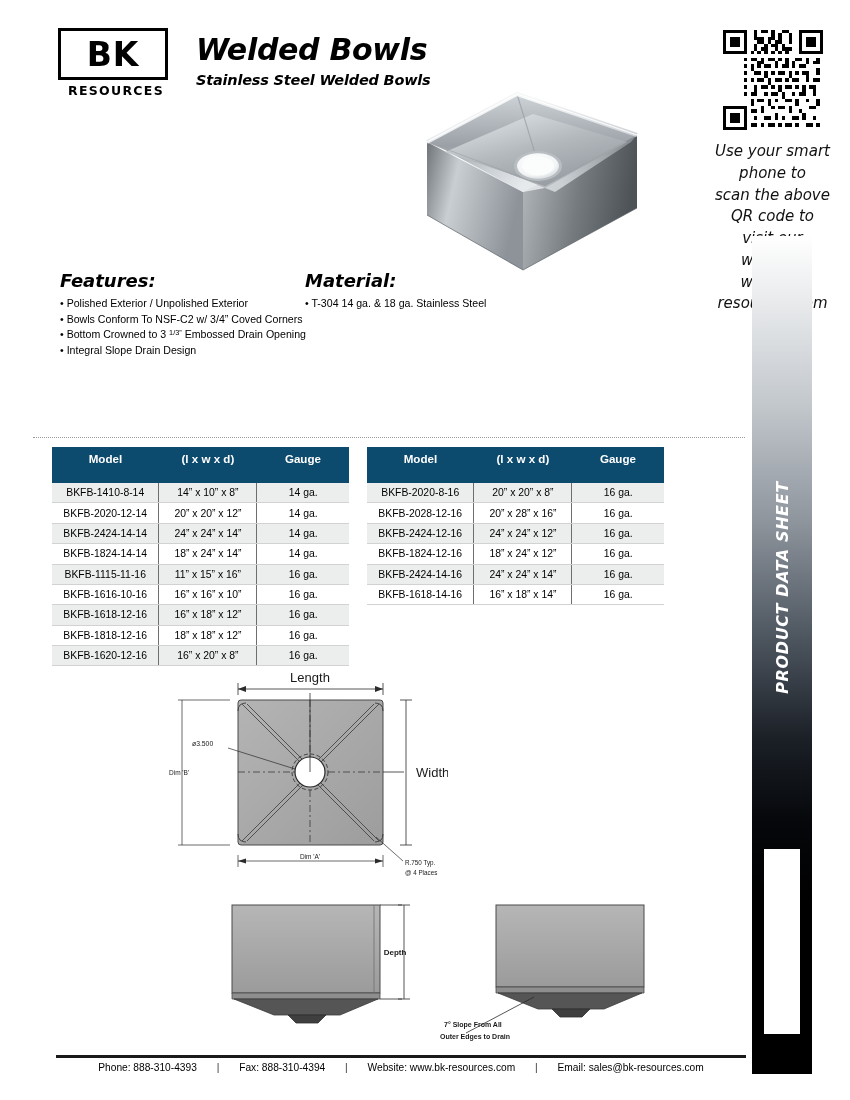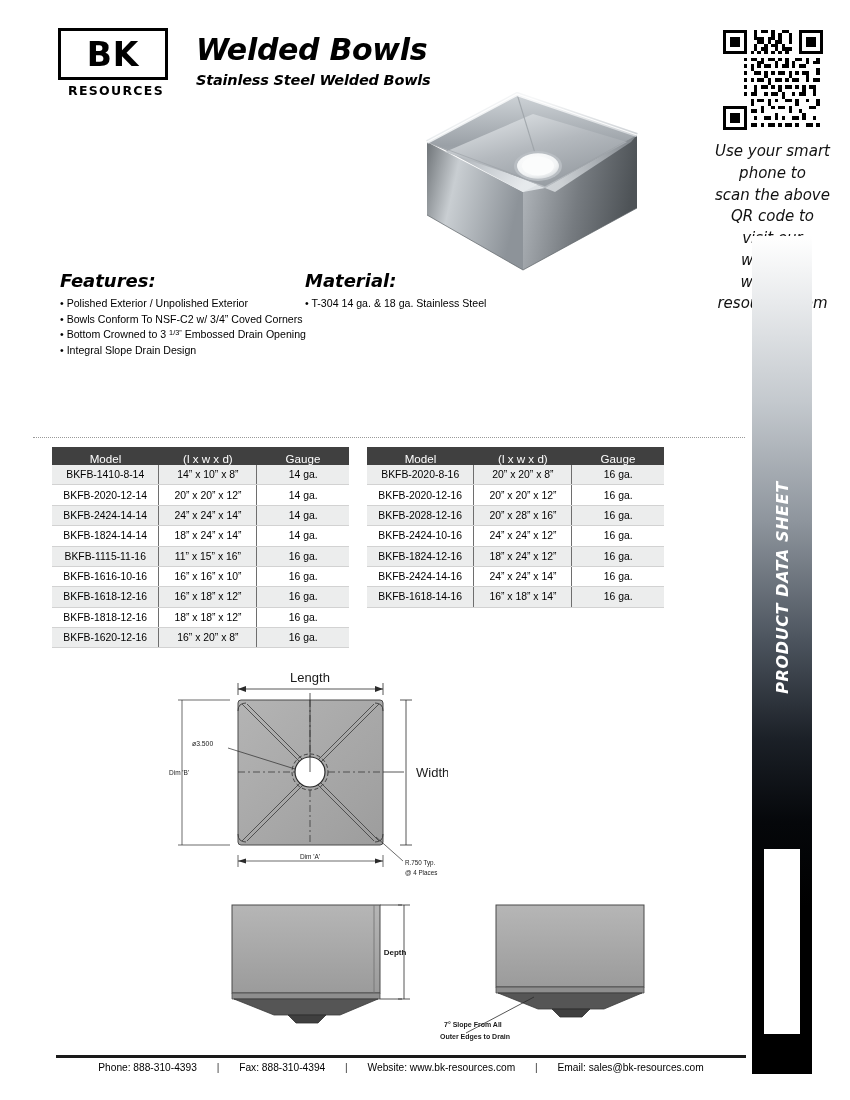--- a/index.html
+++ b/index.html
@@ -68,22 +68,22 @@
   #dotted-rule{
     position:absolute;left:33px;top:437px;width:712px;
     border-top:1px dotted #9a9a9a;
   }
 
   
   .spec-table{position:absolute;border-collapse:collapse;font-size:10.4px;}
   #table-left{left:52px;top:447px;width:297px;}
   #table-right{left:367px;top:447px;width:297px;}
   .spec-table th{
-    background:#404040;color:#fff;font-weight:normal;font-size:11.6px;
-    padding:5px 0 0;text-align:center;border:none;
+    background:#0c4a6e;color:#fff;font-weight:bold;font-size:11.6px;
+    padding:5px 0 18px;text-align:center;border:none;
   }
   .spec-table td{
     text-align:center;padding:4.2px 0;border-bottom:1px solid #d2d2d2;
     white-space:nowrap;
   }
   .spec-table tbody tr:nth-child(odd) td{background:#eceded;}
   .spec-table tbody tr:nth-child(even) td{background:#ffffff;}
   .spec-table td.c-model{width:36%;border-right:1.6px solid #6e6e6e;}
   .spec-table td.c-dims{width:33%;border-right:1.6px solid #6e6e6e;}
   .spec-table td.c-gauge{width:31%;}
@@ -434,31 +434,26 @@
         <th class="h-gauge">Gauge</th>
       </tr>
     </thead>
     <tbody>
         <tr>
           <td class="c-model">BKFB-2020-8-16</td>
           <td class="c-dims">20” x 20” x 8”</td>
           <td class="c-gauge">16 ga.</td>
         </tr>
         <tr>
-          <td class="c-model">BKFB-2020-12-16</td>
-          <td class="c-dims">20” x 20” x 12”</td>
-          <td class="c-gauge">16 ga.</td>
-        </tr>
-        <tr>
           <td class="c-model">BKFB-2028-12-16</td>
           <td class="c-dims">20” x 28” x 16”</td>
           <td class="c-gauge">16 ga.</td>
         </tr>
         <tr>
-          <td class="c-model">BKFB-2424-10-16</td>
+          <td class="c-model">BKFB-2424-12-16</td>
           <td class="c-dims">24” x 24” x 12”</td>
           <td class="c-gauge">16 ga.</td>
         </tr>
         <tr>
           <td class="c-model">BKFB-1824-12-16</td>
           <td class="c-dims">18” x 24” x 12”</td>
           <td class="c-gauge">16 ga.</td>
         </tr>
         <tr>
           <td class="c-model">BKFB-2424-14-16</td>

